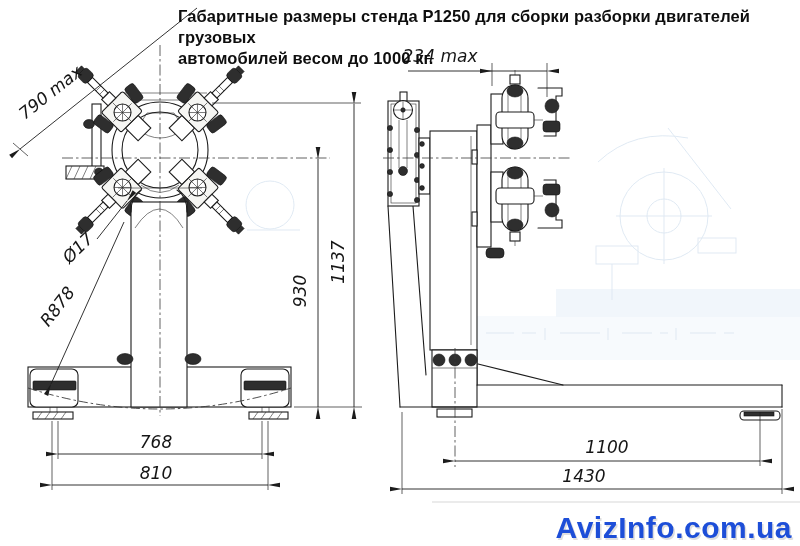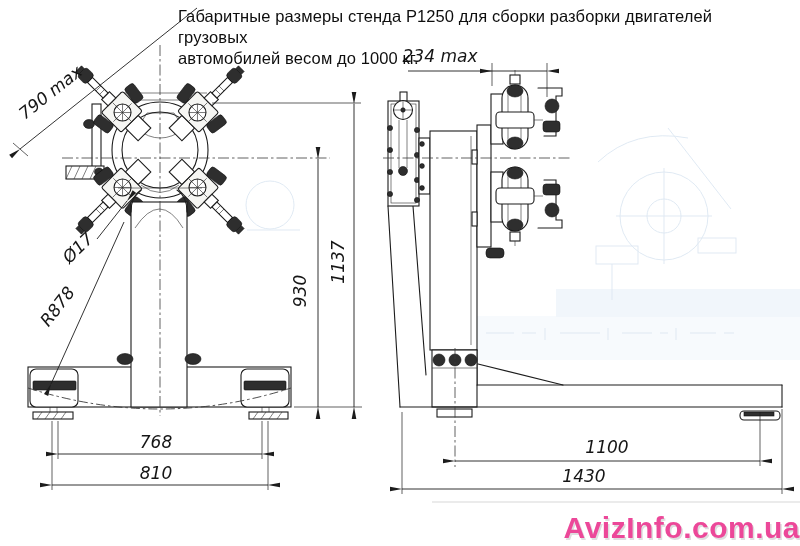--- a/index.html
+++ b/index.html
@@ -1,21 +1,21 @@
 <!DOCTYPE html>
 <html><head>
 <meta charset="utf-8">
 <style>
   html,body{margin:0;padding:0;background:#ffffff;}
   .page{position:relative;width:800px;height:546px;background:#ffffff;overflow:hidden;
         font-family:"Liberation Sans",sans-serif;}
-  .title{position:absolute;left:178px;top:6px;width:606px;font-size:16.5px;font-weight:400;
+  .title{position:absolute;left:178px;top:6px;width:606px;font-size:16.5px;font-weight:700;
          color:#0e0e0e;line-height:21px;letter-spacing:0.1px;}
-  .watermark{position:absolute;right:0;bottom:1px;font-size:30px;font-weight:700;
-         color:#ec4899;letter-spacing:0.5px;text-shadow:1.5px 1.5px 0 #dededf;}
+  .watermark{position:absolute;right:8px;bottom:1px;font-size:30px;font-weight:700;
+         color:#1d4ed8;letter-spacing:0.5px;text-shadow:1.5px 1.5px 0 #dededf;}
   svg{position:absolute;left:0;top:0;}
   .ln{stroke:#1c1c1c;stroke-width:1.1;fill:none;stroke-linecap:round;}
   .lnf{stroke:#1c1c1c;stroke-width:1.1;fill:#ffffff;}
   .lt{stroke:#1c1c1c;stroke-width:1.1;fill:#f6f6f3;}
   .th{stroke:#2c2c2c;stroke-width:0.6;fill:none;}
   .dk{fill:#2e2e2e;stroke:#101010;stroke-width:0.6;}
   .dim{stroke:#1c1c1c;stroke-width:0.9;fill:none;}
   .ext{stroke:#1c1c1c;stroke-width:0.7;fill:none;}
   .cl{stroke:#3a3a3a;stroke-width:0.8;stroke-dasharray:11 3 2.5 3;fill:none;}
   .arc{stroke:#3a3a3a;stroke-width:0.9;stroke-dasharray:9 3 2.5 3;fill:none;}

